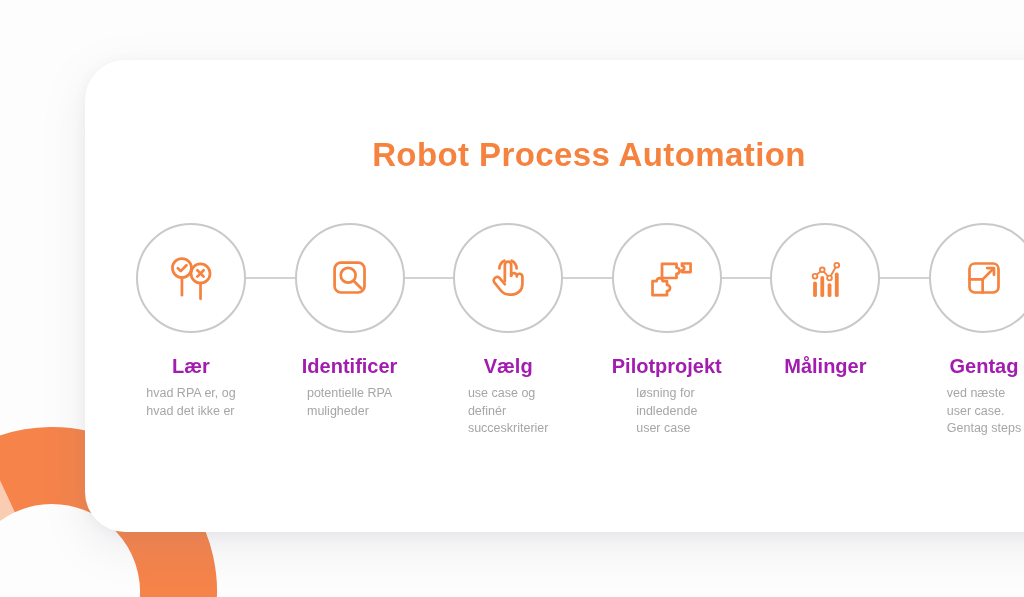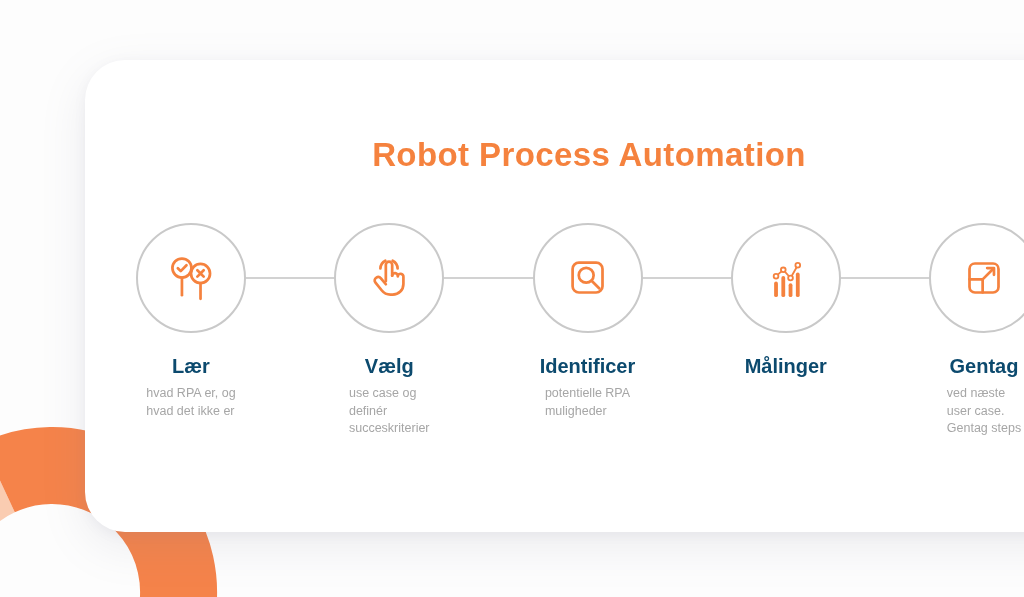--- a/index.html
+++ b/index.html
@@ -61,21 +61,21 @@
     stroke: #F5823E;
     fill: none;
     stroke-width: 3;
     stroke-linecap: round;
     stroke-linejoin: round;
   }
   .step-label {
     margin-top: 22px;
     font-size: 20px;
     font-weight: 600;
-    color: #0c4a6e;
+    color: #a21caf;
     text-align: center;
   }
   .step-desc {
     margin-top: 7px;
     font-size: 12.5px;
     line-height: 1.4;
     color: #a6a6a6;
     text-align: left;
     white-space: pre-line;
   }
@@ -113,45 +113,58 @@
         </svg>
       </div>
       <div class="step-label">Lær</div>
       <div class="step-desc">hvad RPA er, og
 hvad det ikke er</div>
     </div>
 
     <div class="step">
       <div class="circle">
         <svg class="icon" width="58" height="58" viewBox="0 0 64 64">
+          <rect x="15" y="15" width="33" height="33" rx="7"></rect>
+          <circle cx="30" cy="29" r="8.2"></circle>
+          <line x1="36" y1="35" x2="44.5" y2="43.5"></line>
+        </svg>
+      </div>
+      <div class="step-label">Identificer</div>
+      <div class="step-desc">potentielle RPA
+muligheder</div>
+    </div>
+
+    <div class="step">
+      <div class="circle">
+        <svg class="icon" width="58" height="58" viewBox="0 0 64 64">
           <path d="M22.5,21.5 a10,10 0 0 1 5.5,-8.5"></path>
           <path d="M36,13 a10,10 0 0 1 5.5,8.5"></path>
           <path d="M28.5,35.5 V17.5 a3.5,3.5 0 0 1 7,0 V29.5"></path>
           <path d="M35.5,29.5 a3.1,3.1 0 0 1 6.2,0.6 a3.1,3.1 0 0 1 6.2,0.7 V38.5 c0,6.8 -5.2,11.8 -11.8,11.8 h-2.6 c-3.7,0 -7.1,-1.6 -9.4,-4.5 l-7,-8.7 c-1.5,-1.9 -1.1,-4.4 0.9,-5.6 1.7,-1.1 3.8,-0.7 5.1,0.9 l5.4,6.5"></path>
         </svg>
       </div>
       <div class="step-label">Vælg</div>
       <div class="step-desc">use case og
 definér
 succeskriterier</div>
     </div>
 
     <div class="step">
       <div class="circle">
         <svg class="icon" width="58" height="58" viewBox="0 0 64 64">
-          <rect x="15" y="15" width="33" height="33" rx="7"></rect>
-          <circle cx="30" cy="29" r="8.2"></circle>
-          <line x1="36" y1="35" x2="44.5" y2="43.5"></line>
+          <path d="M16,35.5 h4.5 a3.4,3.4 0 0 1 6.8,0 H32 v4.2 a3.4,3.4 0 0 1 0,6.8 V51 H16 z"></path>
+          <path d="M26.5,16.5 h16 v4.2 a3.4,3.4 0 0 1 0,6.8 v4.5 h-16 z"></path>
+          <path d="M48.5,25.5 v-2 a2.5,2.5 0 0 0 0,-5 v-2.5 h9.5 v9.5 z"></path>
         </svg>
       </div>
-      <div class="step-label">Identificer</div>
-      <div class="step-desc">potentielle RPA
-muligheder</div>
+      <div class="step-label">Pilotprojekt</div>
+      <div class="step-desc">løsning for
+indledende
+user case</div>
     </div>
-
 
     <div class="step">
       <div class="circle">
         <svg class="icon" width="58" height="58" viewBox="0 0 64 64">
           <line x1="21" y1="51" x2="21" y2="38" stroke-width="4.2"></line>
           <line x1="29" y1="51" x2="29" y2="32" stroke-width="4.2"></line>
           <line x1="37" y1="51" x2="37" y2="40" stroke-width="4.2"></line>
           <line x1="45" y1="51" x2="45" y2="28" stroke-width="4.2"></line>
           <polyline points="21,30 29,23 37,32 45,18" stroke-width="2"></polyline>
           <circle cx="21" cy="30" r="2.6" fill="#ffffff" stroke-width="2"></circle>

